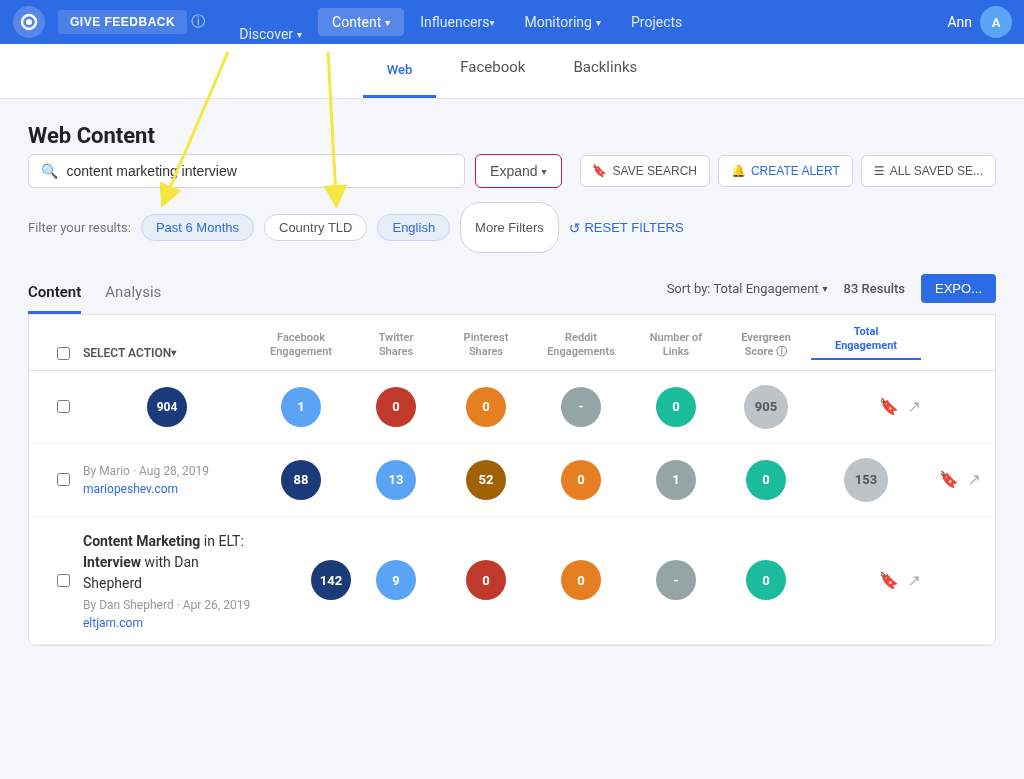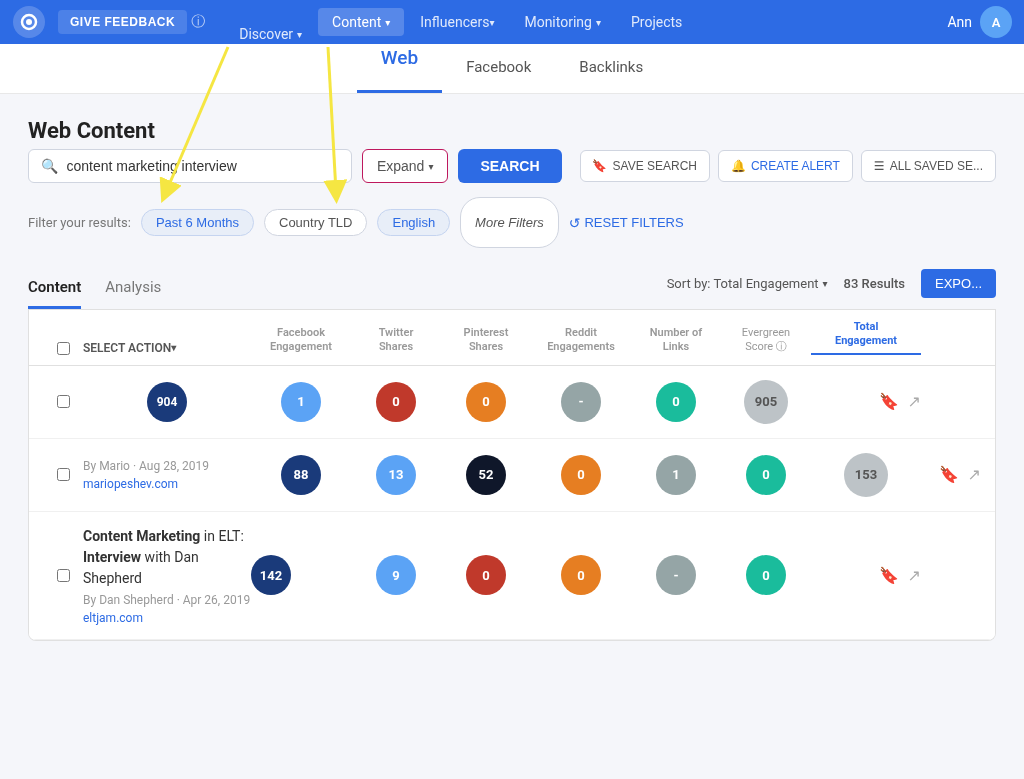--- a/index.html
+++ b/index.html
@@ -39,38 +39,37 @@
       <span>Projects</span>
     </div>
   </div>
   <div style="display:flex; align-items:center; gap:8px; margin-left:auto;">
     <span style="color:#fff; font-size:14px;">Ann</span>
     <div style="width:32px; height:32px; border-radius:50%; background:#5ba3f5; display:flex; align-items:center; justify-content:center; color:#fff; font-size:13px; font-weight:600; cursor:pointer;">A</div>
   </div>
 </nav>
 
 <nav style="background:#fff; display:flex; justify-content:center; border-bottom:1px solid #e8e8e8;">
-  <div style="padding:2px 24px; font-size:19px; color:#2d6be4; cursor:pointer; border-bottom:3px solid #2d6be4; font-weight:500;">Web</div>
+  <div style="padding:18px 24px; font-size:13px; color:#2d6be4; cursor:pointer; border-bottom:3px solid #2d6be4; font-weight:500;">Web</div>
   <div style="padding:14px 24px; font-size:15px; color:#555; cursor:pointer; border-bottom:3px solid transparent;">Facebook</div>
   <div style="padding:14px 24px; font-size:15px; color:#555; cursor:pointer; border-bottom:3px solid transparent;">Backlinks</div>
 </nav>
 
 <div style="padding:24px 28px 0 28px; background:#f5f6fa; position:relative;">
   <h1 style="font-size:22px; font-weight:700; color:#222; margin-bottom:6px;">Web Content</h1>
 
   <div style="display:flex; align-items:center; gap:10px; margin-bottom:14px;">
     <div style="display:flex; align-items:center; border:1px solid #d0d5e0; border-radius:6px; background:#fff; padding:8px 12px; gap:8px; flex:1; max-width:460px;">
       <span style="color:#aaa; font-size:14px;">🔍</span>
       <input style="border: none; outline: none; font-size: 14px; flex: 1 1 0%; color: rgb(51, 51, 51);" value="content marketing interview">
     </div>
     <button style="border:1px solid #be185d; background:#fff; padding:8px 14px; border-radius:6px; font-size:14px; color:#555; cursor:pointer; display:flex; align-items:center; gap:4px;">
       <span>Expand</span>
       <span style="font-size:10px;">▾</span>
     </button>
-    <button style="background:#2d6be4; color:#fff; border:none; padding:9px 22px; border-radius:6px; font-size:14px; font-weight:600; cursor:pointer;">SEARCH</button>
 
     <div style="display:flex; align-items:center; gap:8px; margin-left:8px;">
       <button style="background:#fff; border:1px solid #d0d5e0; color:#555; padding:8px 12px; border-radius:6px; font-size:12px; cursor:pointer; display:flex; align-items:center; gap:5px;">
         <span>🔖</span>
         <span>SAVE SEARCH</span>
       </button>
       <button style="background:#fff; border:1px solid #d0d5e0; color:#2d6be4; padding:8px 12px; border-radius:6px; font-size:12px; cursor:pointer; display:flex; align-items:center; gap:5px; font-weight:500;">
         <span>🔔</span>
         <span>CREATE ALERT</span>
       </button>
@@ -79,21 +78,21 @@
         <span>ALL SAVED SE...</span>
       </button>
     </div>
   </div>
 
   <div style="display:flex; align-items:center; gap:10px; margin-bottom:20px; position:relative;">
     <span style="color:#777; font-size:13px;">Filter your results:</span>
     <button style="background:#e8eef8; color:#2d6be4; border:1px solid #c5d4f0; padding:5px 14px; border-radius:20px; font-size:13px; cursor:pointer;">Past 6 Months</button>
     <button style="background:#fff; color:#555; border:1px solid #d0d5e0; padding:5px 14px; border-radius:20px; font-size:13px; cursor:pointer;">Country TLD</button>
     <button style="background:#e8eef8; color:#2d6be4; border:1px solid #c5d4f0; padding:5px 14px; border-radius:20px; font-size:13px; cursor:pointer;">English</button>
-    <button style="background:#fff; color:#555; border:1px solid #d0d5e0; padding:17px 14px; border-radius:20px; font-size:13px; cursor:pointer;font-style:italic;">More Filters</button>
+    <button style="background:#fff; color:#555; border:1px solid #d0d5e0; padding:17px 14px; border-radius:20px; font-size:13px; cursor:pointer;">More Filters</button>
     <button style="background:none; border:none; color:#2d6be4; font-size:13px; cursor:pointer; display:flex; align-items:center; gap:4px;">
       <span style="font-size:14px;">↺</span>
       <span>RESET FILTERS</span>
     </button>
 
     <svg style="position:absolute; top:-160px; left:-10px; pointer-events:none; overflow:visible;" width="400" height="200">
 
       <line x1="210" y1="10" x2="148" y2="155" stroke="#f5e642" stroke-width="3" marker-end="url(#arrowYellow)"></line>
 
       <line x1="310" y1="10" x2="318" y2="155" stroke="#f5e642" stroke-width="3" marker-end="url(#arrowYellow)"></line>
@@ -128,21 +127,21 @@
       </div>
       <div style="font-size:12px; color:#555; font-weight:600; display:flex; align-items:center; cursor:pointer;">
         <span>SELECT ACTION</span>
         <span style="font-size:10px;">▾</span>
       </div>
       <div style="font-size:11px; color:#999; text-align:center; font-weight:600; line-height:1.3;">Facebook<br>Engagement</div>
       <div style="font-size:11px; color:#999; text-align:center; font-weight:600; line-height:1.3;">Twitter<br>Shares</div>
       <div style="font-size:11px; color:#999; text-align:center; font-weight:600; line-height:1.3;">Pinterest<br>Shares</div>
       <div style="font-size:11px; color:#999; text-align:center; font-weight:600; line-height:1.3;">Reddit<br>Engagements</div>
       <div style="font-size:11px; color:#999; text-align:center; font-weight:600; line-height:1.3;">Number of<br>Links</div>
-      <div style="font-size:11px; color:#999; text-align:center; font-weight:400; line-height:1.3;">Evergreen<br>Score ⓘ</div>
+      <div style="font-size:11px; color:#999; text-align:center; font-weight:700; line-height:1.3;">Evergreen<br>Score ⓘ</div>
       <div style="font-size:11px; color:#2d6be4; text-align:center; font-weight:700; line-height:1.3; border-bottom:2px solid #2d6be4; padding-bottom:4px;">Total<br>Engagement</div>
       <div style="font-size:11px; color:#999; text-align:center;"></div>
     </div>
 
     <div style="display:grid; grid-template-columns:40px 1fr 100px 90px 90px 100px 90px 90px 110px 60px; align-items:center; padding:14px 14px; border-bottom:1px solid #f0f0f0; background:#fff;">
       <div style="display:flex; justify-content:center;">
           <input type="checkbox" style="cursor: pointer;">
         </div>
       <div style="display:flex; justify-content:center;">
           <div style="width:40px;height:40px;border-radius:50%;background:#1a3a7a;display:flex;align-items:center;justify-content:center;font-size:12px;font-weight:700;color:#fff;">904</div>
@@ -179,21 +178,21 @@
         <div style="font-size:12px; color:#999; margin-bottom:2px;">By Mario · Aug 28, 2019</div>
         <a href="#" style="font-size:12px; color:#2d6be4; text-decoration:none;">mariopeshev.com</a>
       </div>
       <div style="display:flex; justify-content:center;">
           <div style="width:40px;height:40px;border-radius:50%;background:#1a3a7a;display:flex;align-items:center;justify-content:center;font-size:13px;font-weight:700;color:#fff;">88</div>
         </div>
       <div style="display:flex; justify-content:center;">
           <div style="width:40px;height:40px;border-radius:50%;background:#5ba3f5;display:flex;align-items:center;justify-content:center;font-size:13px;font-weight:700;color:#fff;">13</div>
         </div>
       <div style="display:flex; justify-content:center;">
-          <div style="width:40px;height:40px;border-radius:50%;background:#0f172a;display:flex;align-items:center;justify-content:center;font-size:13px;font-weight:700;color:#fff;">52</div>
+          <div style="width:40px;height:40px;border-radius:50%;background:#a16207;display:flex;align-items:center;justify-content:center;font-size:13px;font-weight:700;color:#fff;">52</div>
         </div>
       <div style="display:flex; justify-content:center;">
           <div style="width:40px;height:40px;border-radius:50%;background:#e67e22;display:flex;align-items:center;justify-content:center;font-size:13px;font-weight:700;color:#fff;">0</div>
         </div>
       <div style="display:flex; justify-content:center;">
           <div style="width:40px;height:40px;border-radius:50%;background:#95a5a6;display:flex;align-items:center;justify-content:center;font-size:13px;font-weight:700;color:#fff;">1</div>
         </div>
       <div style="display:flex; justify-content:center;">
           <div style="width:40px;height:40px;border-radius:50%;background:#1abc9c;display:flex;align-items:center;justify-content:center;font-size:13px;font-weight:700;color:#fff;">0</div>
         </div>
@@ -208,21 +207,21 @@
 
     <div style="display:grid; grid-template-columns:40px 1fr 100px 90px 90px 100px 90px 90px 110px 60px; align-items:center; padding:14px 14px; border-bottom:1px solid #f0f0f0; background:#fff;">
       <div style="display:flex; justify-content:center;">
           <input type="checkbox" style="cursor: pointer;">
         </div>
       <div>
         <div style="font-size:14px; line-height:1.5; color:#333; margin-bottom:4px;"><strong>Content Marketing</strong> in ELT: <strong>Interview</strong> with Dan Shepherd</div>
         <div style="font-size:12px; color:#999; margin-bottom:2px;">By Dan Shepherd · Apr 26, 2019</div>
         <a href="#" style="font-size:12px; color:#2d6be4; text-decoration:none;">eltjam.com</a>
       </div>
-      <div style="display:flex; justify-content:flex-start;">
+      <div style="display:flex; justify-content:flex-end;">
           <div style="width:40px;height:40px;border-radius:50%;background:#1a3a7a;display:flex;align-items:center;justify-content:center;font-size:13px;font-weight:700;color:#fff;">142</div>
         </div>
       <div style="display:flex; justify-content:center;">
           <div style="width:40px;height:40px;border-radius:50%;background:#5ba3f5;display:flex;align-items:center;justify-content:center;font-size:13px;font-weight:700;color:#fff;">9</div>
         </div>
       <div style="display:flex; justify-content:center;">
           <div style="width:40px;height:40px;border-radius:50%;background:#c0392b;display:flex;align-items:center;justify-content:center;font-size:13px;font-weight:700;color:#fff;">0</div>
         </div>
       <div style="display:flex; justify-content:center;">
           <div style="width:40px;height:40px;border-radius:50%;background:#e67e22;display:flex;align-items:center;justify-content:center;font-size:13px;font-weight:700;color:#fff;">0</div>

